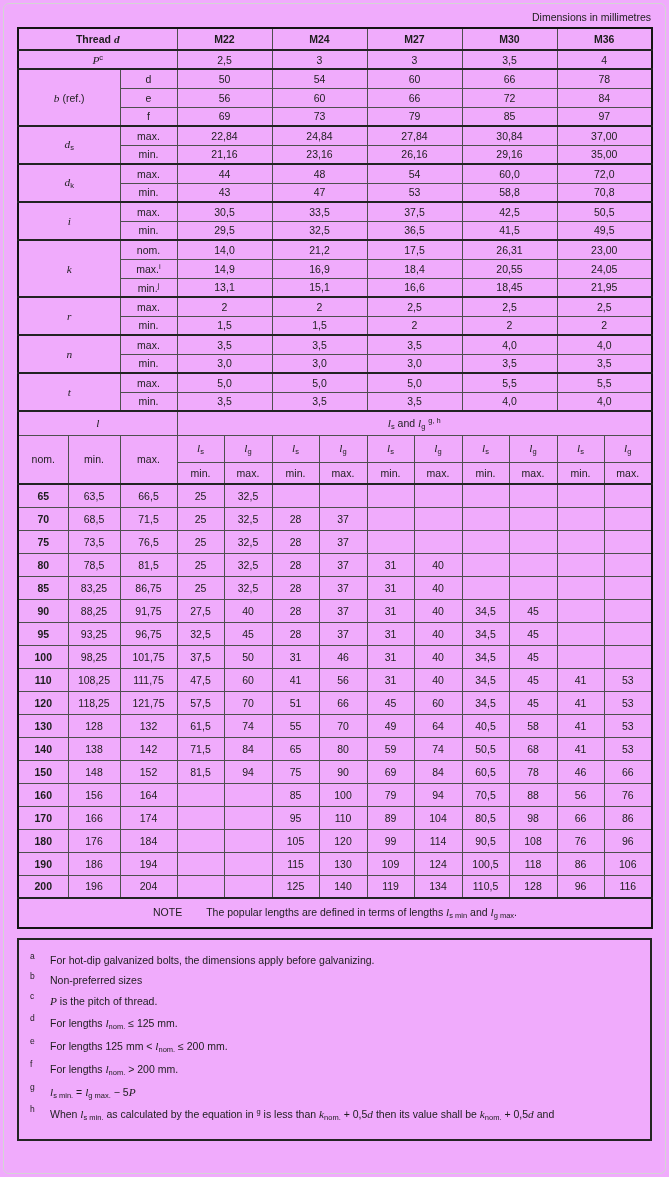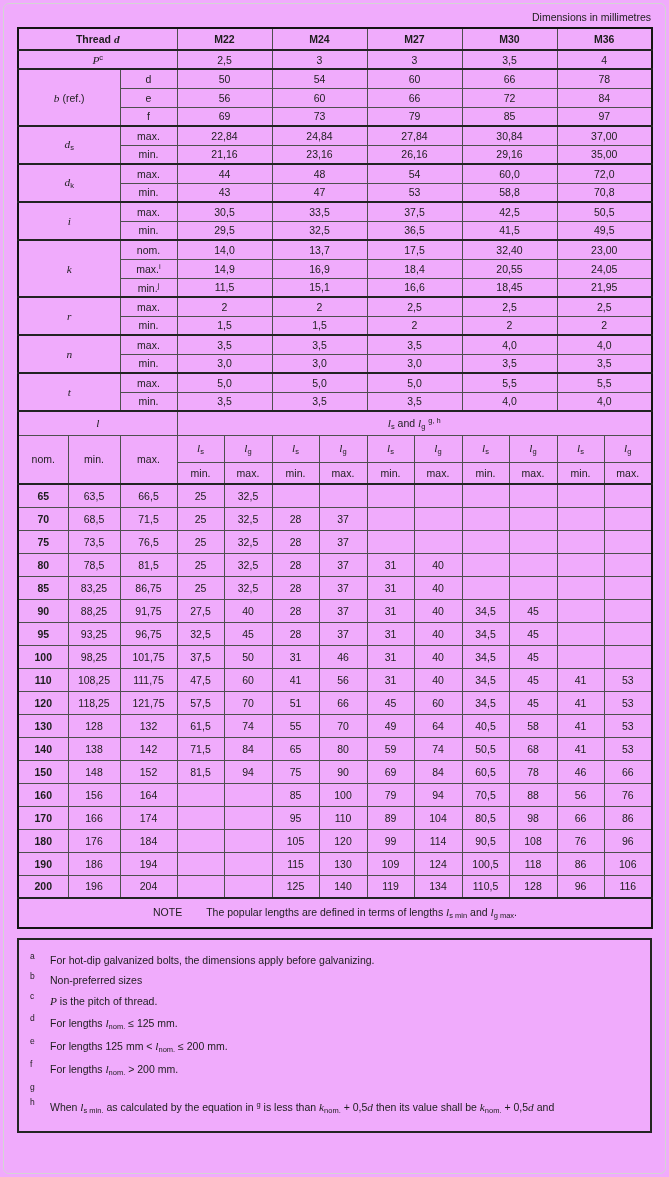--- a/index.html
+++ b/index.html
@@ -174,36 +174,36 @@
           <td colspan="2" class="vfirst">29,5</td>
           <td colspan="2">32,5</td>
           <td colspan="2">36,5</td>
           <td colspan="2">41,5</td>
           <td colspan="2">49,5</td>
         </tr>
         <tr class="group-start r-param">
           <td colspan="2" rowspan="3" class="lbl"><span class="sg-i">k</span></td>
           <td class="sub"><span class="sg-p">nom.</span></td>
           <td colspan="2" class="vfirst">14,0</td>
-          <td colspan="2">13,7</td>
+          <td colspan="2">21,2</td>
           <td colspan="2">17,5</td>
-          <td colspan="2">32,40</td>
+          <td colspan="2">26,31</td>
           <td colspan="2">23,00</td>
         </tr>
         <tr class="r-param">
           <td class="sub"><span class="sg-p">max.</span><span class="sg-sp">i</span></td>
           <td colspan="2" class="vfirst">14,9</td>
           <td colspan="2">16,9</td>
           <td colspan="2">18,4</td>
           <td colspan="2">20,55</td>
           <td colspan="2">24,05</td>
         </tr>
         <tr class="r-param">
           <td class="sub"><span class="sg-p">min.</span><span class="sg-sp">j</span></td>
-          <td colspan="2" class="vfirst">11,5</td>
+          <td colspan="2" class="vfirst">13,1</td>
           <td colspan="2">15,1</td>
           <td colspan="2">16,6</td>
           <td colspan="2">18,45</td>
           <td colspan="2">21,95</td>
         </tr>
         <tr class="group-start r-param">
           <td colspan="2" rowspan="2" class="lbl"><span class="sg-i">r</span></td>
           <td class="sub"><span class="sg-p">max.</span></td>
           <td colspan="2" class="vfirst">2</td>
           <td colspan="2">2</td>
@@ -594,20 +594,21 @@
       </div>
       <div class="fn">
         <span class="fnkey">f</span>
         <div class="fnbody">
           <div class="fnline"><span class="sg-p">For lengths </span><span class="sg-i">l</span><span class="sg-sb">nom.</span><span class="sg-p"> &gt; 200 mm.</span></div>
         </div>
       </div>
       <div class="fn">
         <span class="fnkey">g</span>
         <div class="fnbody">
+          <div class="fnline"><span class="sg-i">l</span><span class="sg-sb">s min.</span><span class="sg-p"> = </span><span class="sg-i">l</span><span class="sg-sb">g max.</span><span class="sg-p"> − 5</span><span class="sg-i">P</span></div>
         </div>
       </div>
       <div class="fn">
         <span class="fnkey">h</span>
         <div class="fnbody">
           <div class="fnline"><span class="sg-p">When </span><span class="sg-i">l</span><span class="sg-sb">s min.</span><span class="sg-p"> as calculated by the equation in </span><span class="sg-sp">g</span><span class="sg-p"> is less than </span><span class="sg-i">k</span><span class="sg-sb">nom.</span><span class="sg-p"> + 0,5</span><span class="sg-i">d</span><span class="sg-p"> then its value shall be </span><span class="sg-i">k</span><span class="sg-sb">nom.</span><span class="sg-p"> + 0,5</span><span class="sg-i">d</span><span class="sg-p"> and</span></div>
         </div>
       </div>
     </div>
 </div>

